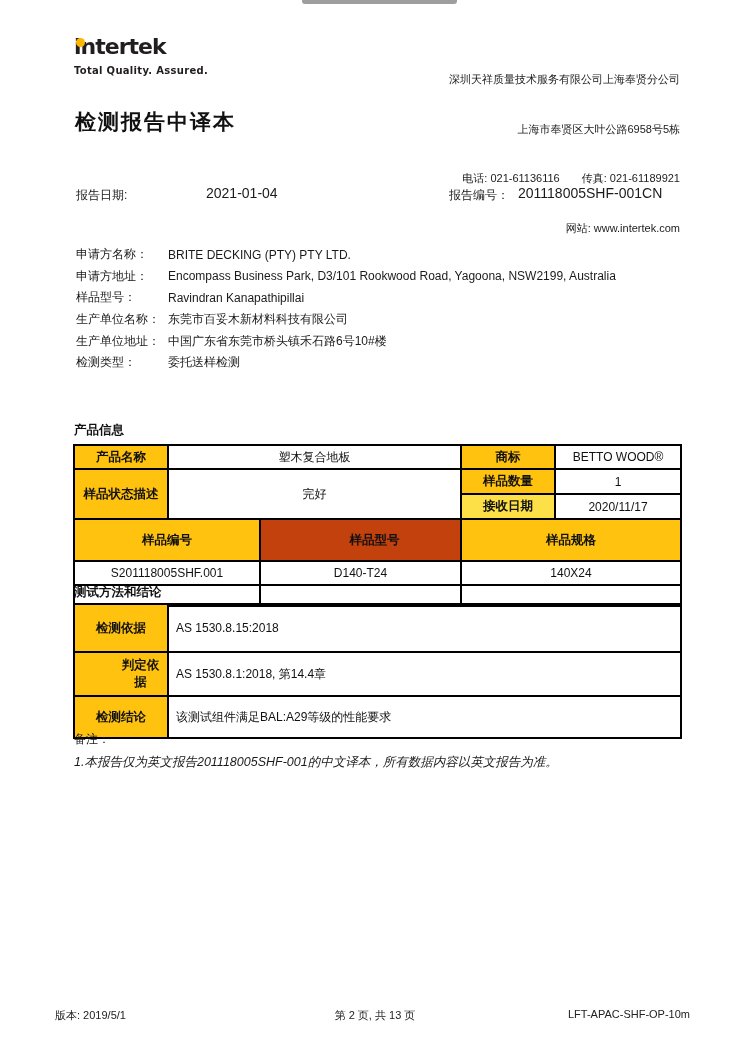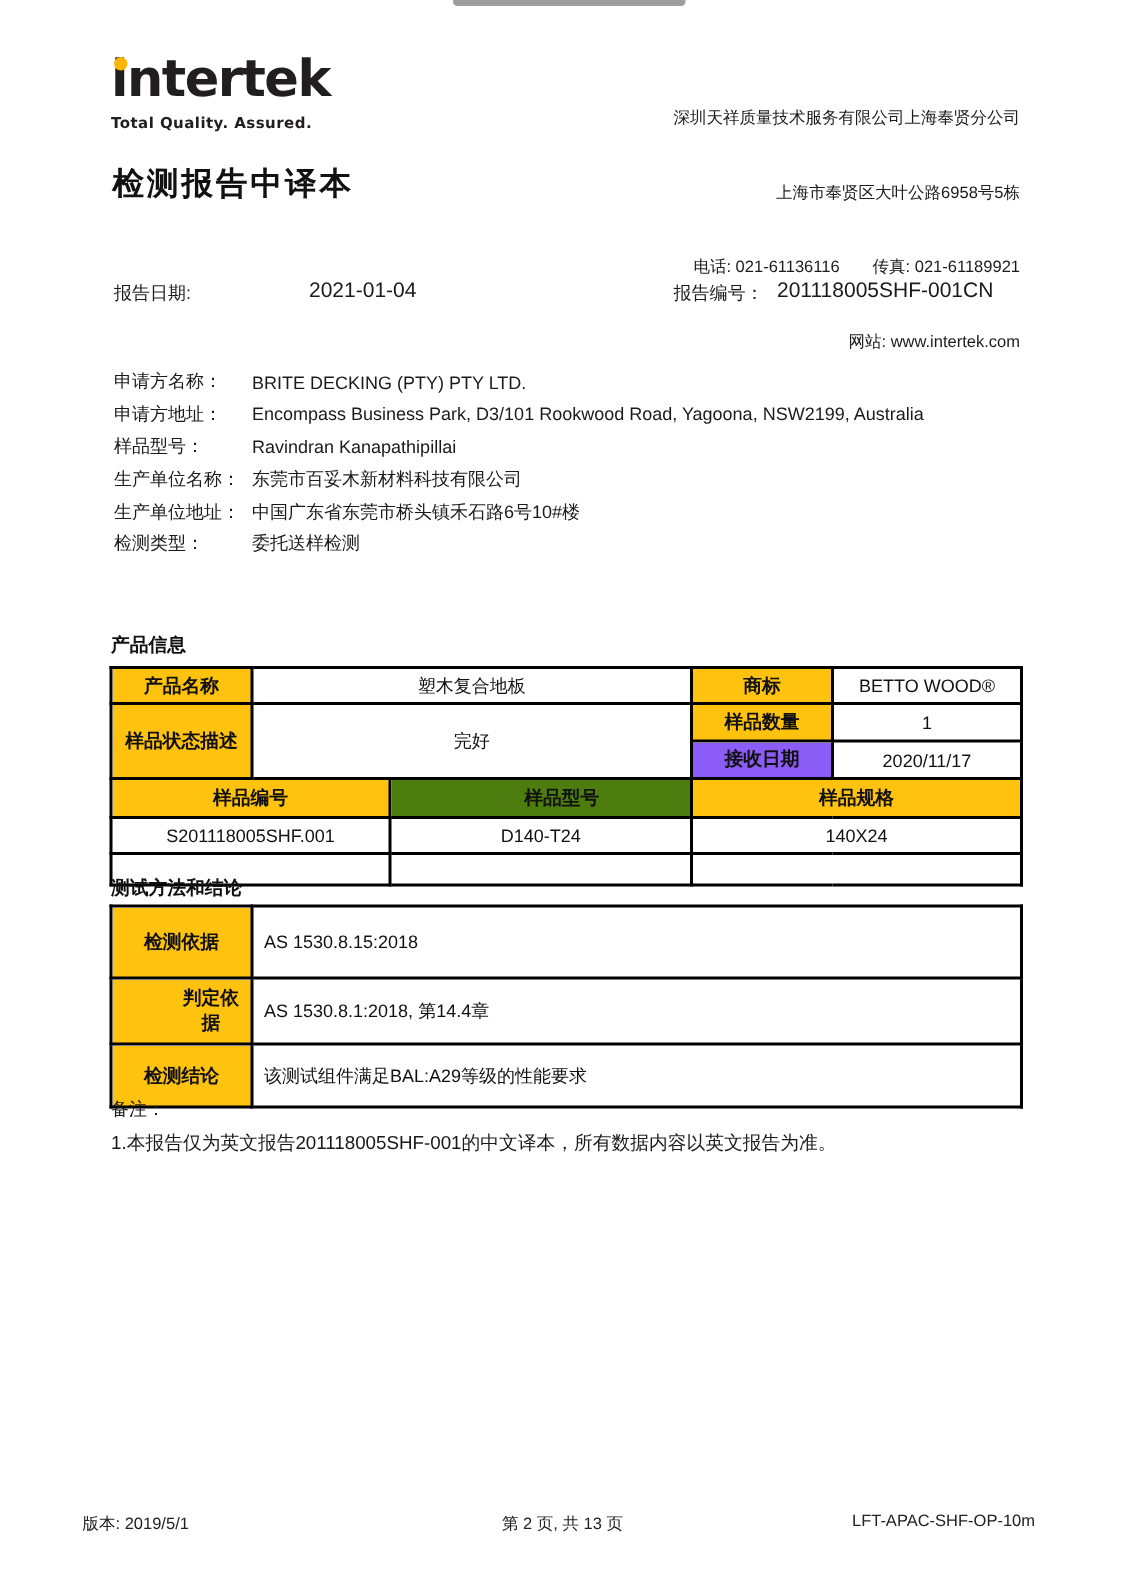--- a/index.html
+++ b/index.html
@@ -7,21 +7,21 @@
     position:relative; width:750px; height:1060px; background:#ffffff;
     font-family:"Liberation Sans","DejaVu Sans",sans-serif; color:#1a1a1a;
     overflow:hidden;
   }
   .scan-artifact { position:absolute; top:0; left:302px; width:155px; height:4px;
     background:rgba(40,40,40,0.45); border-radius:0 0 3px 3px; }
 
   
   .logo { position:absolute; top:36px; left:74px; }
   .logo-word { position:relative; font-family:"DejaVu Sans",sans-serif; font-weight:bold;
-    font-size:34px; letter-spacing:-1px; color:#221e1f; line-height:1; }
+    font-size:22px; letter-spacing:-1px; color:#221e1f; line-height:1; }
   .logo-dot { position:absolute; left:1.5px; top:2px; width:9px; height:9px; border-radius:50%; }
   .logo-tagline { font-family:"DejaVu Sans",sans-serif; font-weight:bold; font-size:10px;
     letter-spacing:0.3px; margin-top:7px; color:#221e1f; }
 
   
   .contact { position:absolute; top:38px; right:70px; text-align:right;
     font-size:11px; line-height:16.5px; color:#1b1b1b; white-space:pre; }
 
   .page-title { position:absolute; top:108px; left:75px; margin:0; font-size:21px;
     font-weight:bold; letter-spacing:2px; color:#111; }
@@ -45,32 +45,32 @@
 
   table.grid { border-collapse:collapse; table-layout:fixed; position:absolute; left:73px; }
   table.grid td { border:2px solid #000; text-align:center; vertical-align:middle;
     font-size:12px; padding:0 4px; overflow:hidden; color:#111; }
   table.grid td.cell-accent { font-weight:bold; font-size:12.5px; }
 
   .product-table { top:444px; width:609px; }
   .product-table tr.pr1 { height:24px; }
   .product-table tr.pr2 { height:25px; }
   .product-table tr.pr3 { height:25px; }
-  .product-table tr.pr4 { height:26px; }
+  .product-table tr.pr4 { height:42px; }
   .product-table tr.pr5 { height:24px; }
   .product-table tr.pr6 { height:21px; }
 
   .test-table { top:603px; width:609px; }
   .test-table tr.tr1 { height:48px; }
   .test-table tr.tr2 { height:44px; }
   .test-table tr.tr3 { height:42px; }
   .test-table td.val { text-align:left; padding-left:7px; }
 
   .notes-label { position:absolute; top:731px; left:74px; font-size:12px; }
-  .note-item  { position:absolute; top:754px; left:74px; font-size:12.5px; }
+  .note-item  { position:absolute; top:754px; left:74px; font-size:12.5px;font-style:italic; }
 
   .footer { position:absolute; top:1008px; left:0; width:750px; height:20px; font-size:11px; color:#222; }
   .f-left   { position:absolute; left:55px; top:0; }
   .f-center { position:absolute; left:0; top:0; width:100%; text-align:center; }
   .f-right  { position:absolute; right:60px; top:0; }
 </style>
 </head>
 <body>
 
 <div class="page">
@@ -144,26 +144,26 @@
       <td class="cell-accent" style="background: rgb(255, 194, 14);">商标</td>
       <td>BETTO WOOD®</td>
     </tr>
     <tr class="pr2">
       <td class="cell-accent" rowspan="2" style="background: rgb(255, 194, 14);">样品状态描述</td>
       <td colspan="2" rowspan="2">完好</td>
       <td class="cell-accent" style="background: rgb(255, 194, 14);">样品数量</td>
       <td>1</td>
     </tr>
     <tr class="pr3">
-      <td class="cell-accent" style="background: #8b5cf6;">接收日期</td>
+      <td class="cell-accent" style="background: #fde047;">接收日期</td>
       <td>2020/11/17</td>
     </tr>
     <tr class="pr4">
       <td class="cell-accent" colspan="2" style="background: rgb(255, 194, 14);">样品编号</td>
-      <td class="cell-accent" style="background: #4d7c0f; padding-left: 32px;">样品型号</td>
+      <td class="cell-accent" style="background: #c2410c; padding-left: 32px;">样品型号</td>
       <td class="cell-accent" colspan="2" style="background: rgb(255, 194, 14);">样品规格</td>
     </tr>
     <tr class="pr5">
       <td colspan="2">S201118005SHF.001</td>
       <td>D140-T24</td>
       <td colspan="2">140X24</td>
     </tr>
     <tr class="pr6">
       <td colspan="2"></td>
       <td></td>

